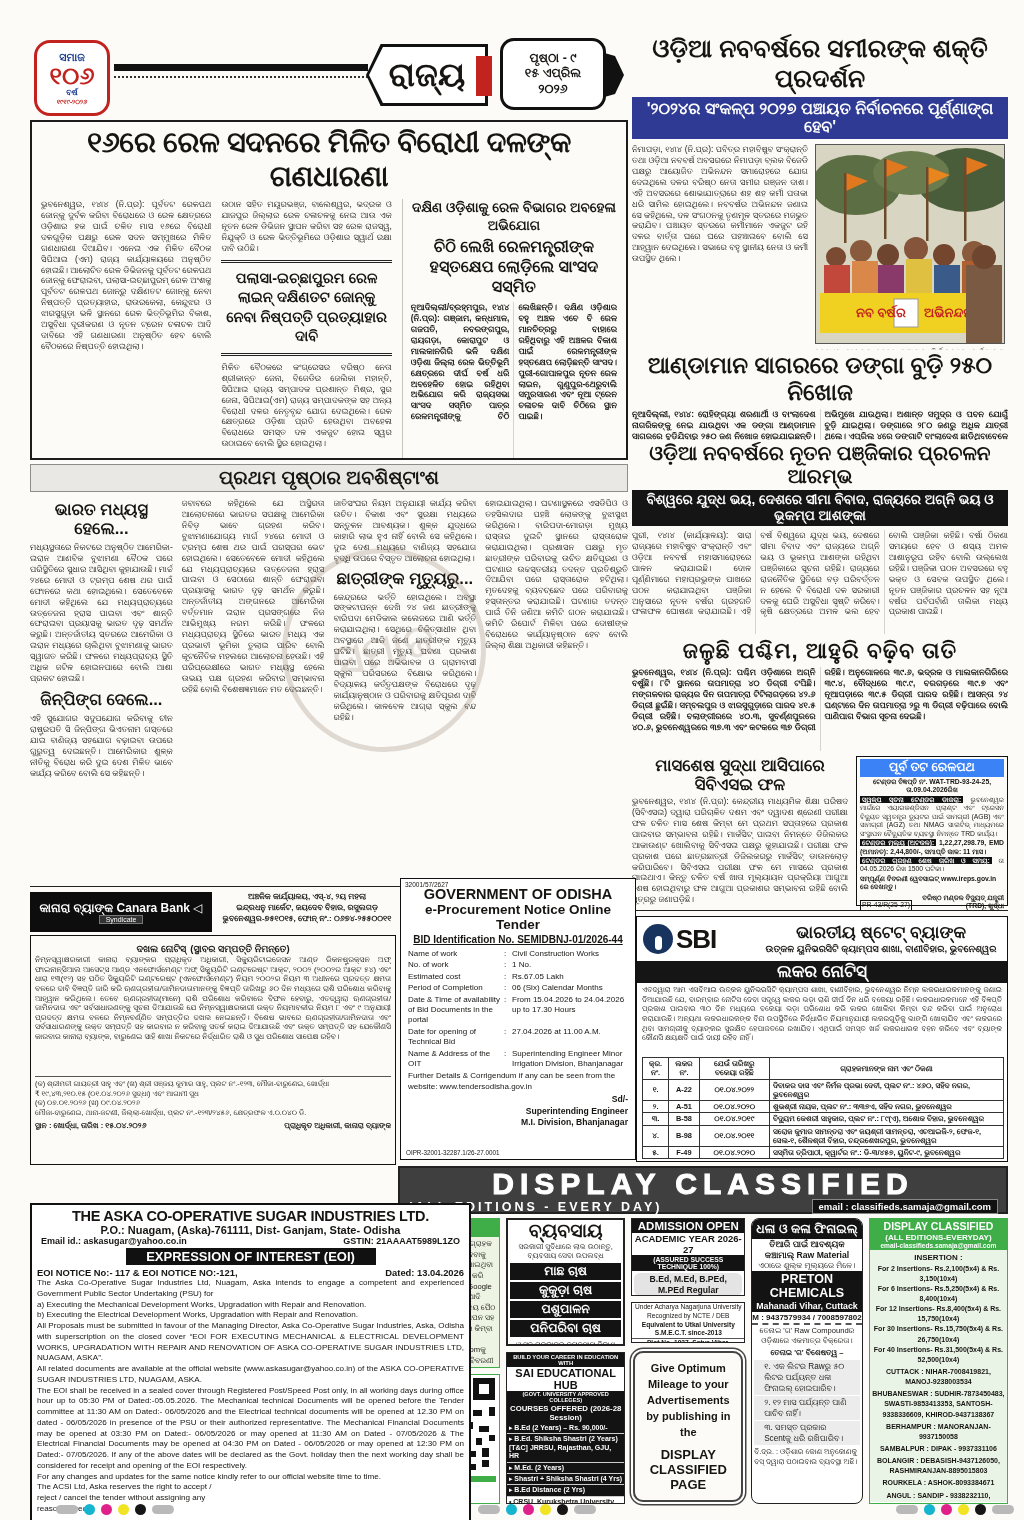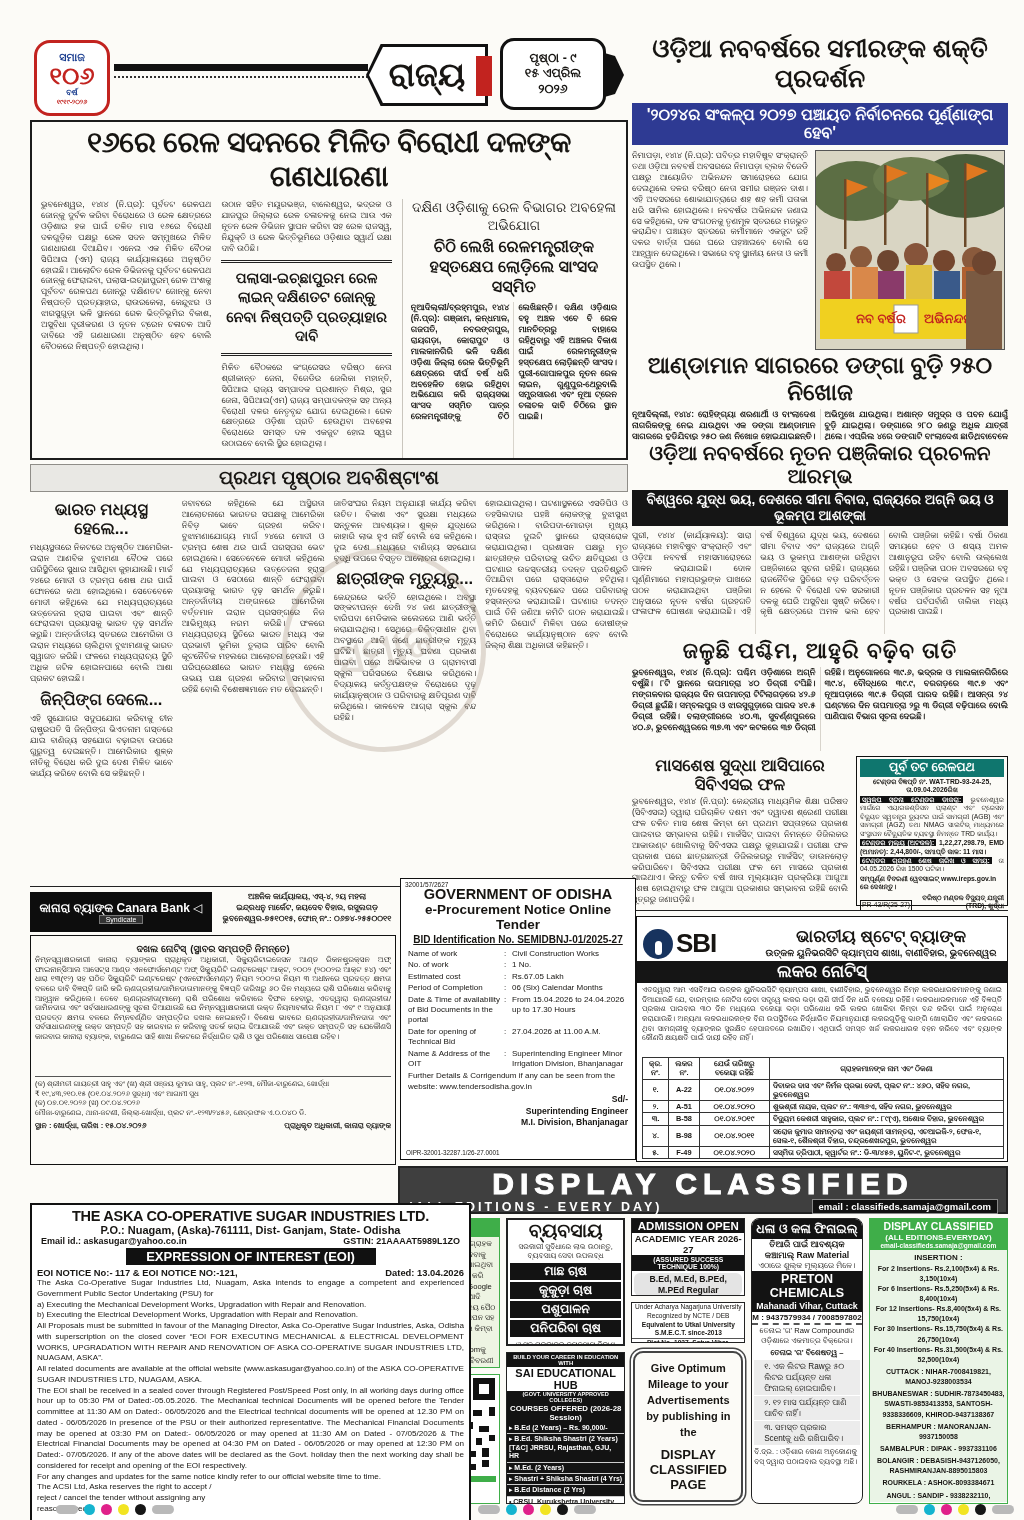--- a/index.html
+++ b/index.html
@@ -39,33 +39,33 @@
   
   .h-lead{font-size:29px;font-weight:800;letter-spacing:-.5px;}
   .h-med{font-size:23px;font-weight:800;}
   .h-sm{font-size:20px;font-weight:800;}
   .blueband{background:#2e3a93;color:#fff;font-weight:800;font-size:16px;text-align:center;padding:3px 2px;}
   .blkband{background:#151515;color:#fff;font-weight:700;font-size:13.5px;text-align:center;padding:2px 2px;}
   .leadbox{left:30px;top:120px;width:598px;height:340px;border:2px solid #1c1c1c;padding:4px 9px;background:#fcfbf7;}
   .leadcols{display:flex;gap:10px;margin-top:5px;}
   .inset{border-top:3px double #222;border-bottom:3px double #222;padding:6px 2px;margin:6px 0;
          font-size:14.5px;font-weight:800;text-align:center;line-height:1.35;}
-  .subh1{font-size:13.5px;font-weight:400;text-align:center;line-height:1.3;}
+  .subh1{font-size:13.5px;font-weight:700;text-align:center;line-height:1.3;}
   .subh2{font-size:16px;font-weight:800;text-align:center;line-height:1.25;margin-top:3px;}
   .remband{left:30px;top:464px;width:598px;height:28px;background:#e9e8e4;border:1px solid #8f8d88;
            display:flex;align-items:center;justify-content:center;font-size:19px;font-weight:800;}
   .remcols{left:30px;top:498px;width:598px;height:386px;display:flex;gap:9px;}
   .remcol{flex:1;overflow:hidden;}
   .remh{font-size:16.5px;font-weight:800;text-align:center;margin:2px 0 4px;}
   
   .photo{width:190px;height:200px;border:1px solid #555;position:relative;overflow:hidden;}
   .caption{font-size:8.4px;line-height:1.3;margin-top:3px;}
   
   .rail{width:152px;height:150px;border:1.6px solid #111;padding:2px 3px;font-size:6.8px;line-height:1.25;}
-  .rail .rt{background:#0f766e;color:#fff;font-size:12.5px;font-weight:800;text-align:center;padding:1px 0;}
+  .rail .rt{background:#3b82f6;color:#fff;font-size:12.5px;font-weight:800;text-align:center;padding:1px 0;}
   .rail .lbl{background:#111;color:#fff;display:inline;padding:0 2px;font-weight:700;}
   
   .canara{left:30px;top:892px;width:366px;height:276px;}
   .canhead{display:flex;gap:6px;}
   .canlogo{width:182px;height:40px;background:#0d0d0d;color:#fff;display:flex;flex-direction:column;
            align-items:center;justify-content:center;}
   .canlogo .a{font-size:12px;font-weight:800;}
   .canlogo .bb{font-size:7px;background:#333;padding:0 6px;border:1px solid #777;}
   .canaddr{flex:1;font-size:8px;font-weight:700;text-align:center;line-height:1.35;}
   .canbox{border:1.6px solid #111;margin-top:3px;padding:2px 4px;height:230px;overflow:hidden;}
@@ -84,21 +84,21 @@
   .tbid{font-size:10px;font-weight:800;text-align:center;text-decoration:underline;margin:2px 0 4px;}
   .trow{display:flex;font-size:8px;line-height:1.3;margin-bottom:1px;}
   .trow .tl{width:96px;}
   .trow .tc{width:8px;}
   .trow .tv{flex:1;}
   .tfur{font-size:8px;line-height:1.3;margin-top:2px;}
   .tsd{font-size:8.6px;font-weight:800;text-align:right;line-height:1.35;margin-top:2px;}
   .tcode{font-size:6.3px;position:absolute;left:5px;bottom:3px;}
   
   .sbi{left:636px;top:916px;width:372px;height:246px;border:1.6px solid #111;background:#fff;}
-  .sbihead{display:flex;align-items:flex-end;padding:2px 6px;height:44px;}
+  .sbihead{display:flex;align-items:center;padding:2px 6px;height:44px;}
   .sbilogo{display:flex;align-items:center;gap:3px;width:118px;}
   .sbicircle{width:30px;height:30px;border-radius:50%;background:#17335e;position:relative;}
   .sbicircle:after{content:"";position:absolute;left:12px;top:12px;width:7px;height:14px;background:#fff;border-radius:4px;}
   .sbitxt{font-size:26px;font-weight:800;letter-spacing:-1px;}
   .sbibank{flex:1;text-align:center;}
   .sbibank .a{font-size:17px;font-weight:800;}
   .sbibank .bb{font-size:9.5px;font-weight:700;}
   .sbiband{background:#151515;color:#fff;font-size:17px;font-weight:800;text-align:center;padding:1px 0;}
   .sbibody{font-size:7.4px;line-height:1.3;padding:2px 5px;height:74px;overflow:hidden;}
   table.sbit{border-collapse:collapse;width:362px;margin:0 5px;font-size:7.4px;}
@@ -189,21 +189,21 @@
   <div class="abs capred" style="left:582px;"></div>
   <div class="abs capsule">
     <div>ପୃଷ୍ଠା - ୯</div>
     <div>୧୫ ଏପ୍ରିଲ</div>
     <div>୨୦୨୬</div>
   </div>
   <div class="abs capblk"></div>
 
   <section class="abs ovh" style="left:632px;top:34px;width:376px;height:316px;">
     <div class="h-med ctr" style="font-size:25px;">ଓଡ଼ିଆ ନବବର୍ଷରେ ସମୀରଙ୍କ ଶକ୍ତି ପ୍ରଦର୍ଶନ</div>
-    <div class="blueband" style="margin-top:9px;">'୨୦୨୪ର ସଂକଳ୍ପ ୨୦୨୭ ପଞ୍ଚାୟତ ନିର୍ବାଚନରେ ପୂର୍ଣ୍ଣାଙ୍ଗ ହେବ'</div>
+    <div class="blueband" style="margin-top:3px;">'୨୦୨୪ର ସଂକଳ୍ପ ୨୦୨୭ ପଞ୍ଚାୟତ ନିର୍ବାଚନରେ ପୂର୍ଣ୍ଣାଙ୍ଗ ହେବ'</div>
     <div style="display:flex;gap:7px;margin-top:5px;">
       <div class="bsm just ovh" style="width:176px;height:248px;">ନିମାପଡ଼ା, ୧୪ା୪ (ନି.ପ୍ର): ପବିତ୍ର ମହାବିଷୁବ ସଂକ୍ରାନ୍ତି ତଥା ଓଡ଼ିଆ ନବବର୍ଷ ଅବସରରେ ନିମାପଡ଼ା ବ୍ଲକ ବିଜେଡି ପକ୍ଷରୁ ଆୟୋଜିତ ଅଭିନନ୍ଦନ ସମାରୋହରେ ଯୋଗ ଦେଇଥିଲେ ଦଳର ବରିଷ୍ଠ ନେତା ସମୀର ରଞ୍ଜନ ଦାଶ। ଏହି ଅବସରରେ ଶୋଭାଯାତ୍ରାରେ ଶହ ଶହ କର୍ମୀ ପତାକା ଧରି ସାମିଲ ହୋଇଥିଲେ। ନବବର୍ଷର ଅଭିନନ୍ଦନ ଜଣାଇ ସେ କହିଥିଲେ, ଦଳ ସଂଗଠନକୁ ତୃଣମୂଳ ସ୍ତରରେ ମଜଭୁତ କରାଯିବ। ପଞ୍ଚାୟତ ସ୍ତରରେ କର୍ମୀମାନେ ଏକଜୁଟ ରହି ଦଳର ବାର୍ତ୍ତା ଘରେ ଘରେ ପହଞ୍ଚାଇବେ ବୋଲି ସେ ଆହ୍ୱାନ ଦେଇଥିଲେ। ସଭାରେ ବହୁ ସ୍ଥାନୀୟ ନେତା ଓ କର୍ମୀ ଉପସ୍ଥିତ ଥିଲେ।</div>
       <div style="width:190px;">
         <div class="photo">
           <svg width="190" height="200" viewBox="0 0 190 200">
             <rect width="190" height="200" fill="#d9d5c3"></rect>
             <ellipse cx="40" cy="40" rx="45" ry="30" fill="#5c6e44"></ellipse>
             <ellipse cx="150" cy="35" rx="50" ry="32" fill="#4a5d3a"></ellipse>
             <ellipse cx="95" cy="28" rx="38" ry="22" fill="#6a7c4e"></ellipse>
             <polygon points="30,28 52,36 30,46" fill="#e07820"></polygon>
@@ -340,21 +340,21 @@
         <span>ସ୍ଥାନ : ଖୋର୍ଦ୍ଧା, ତାରିଖ : ୧୫.୦୪.୨୦୨୬</span>
         <span>ପ୍ରାଧିକୃତ ଅଧିକାରୀ, କାନାରା ବ୍ୟାଙ୍କ</span>
       </div>
     </div>
   </section>
 
   <section class="abs tender">
     <div class="tref">32001/57/2627</div>
     <div class="tt1">GOVERNMENT OF ODISHA</div>
     <div class="tt2">e-Procurement Notice Online Tender</div>
-    <div class="tbid">BID Identification No. SEMIDBNJ-01/2025-27</div>
+    <div class="tbid">BID Identification No. SEMIDBNJ-01/2026-44</div>
     <div id="tender-fields">
         <div class="trow">
           <div class="tl">Name of work</div>
           <div class="tc">:</div>
           <div class="tv">Civil Construction Works</div>
         </div>
         <div class="trow">
           <div class="tl">No. of work</div>
           <div class="tc">:</div>
           <div class="tv">1 No.</div>

